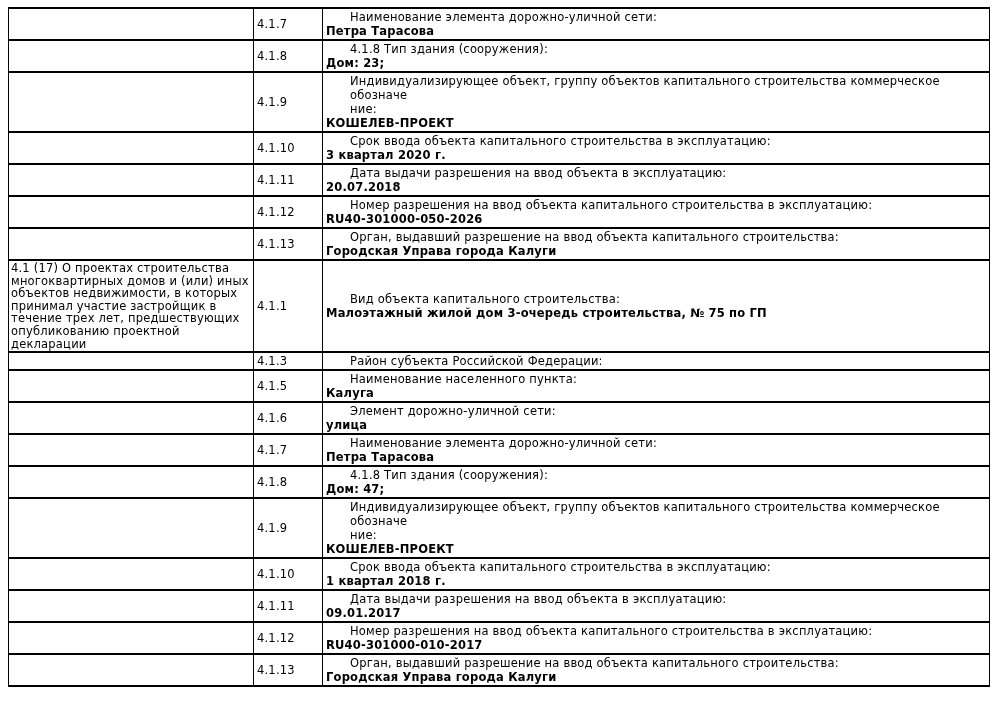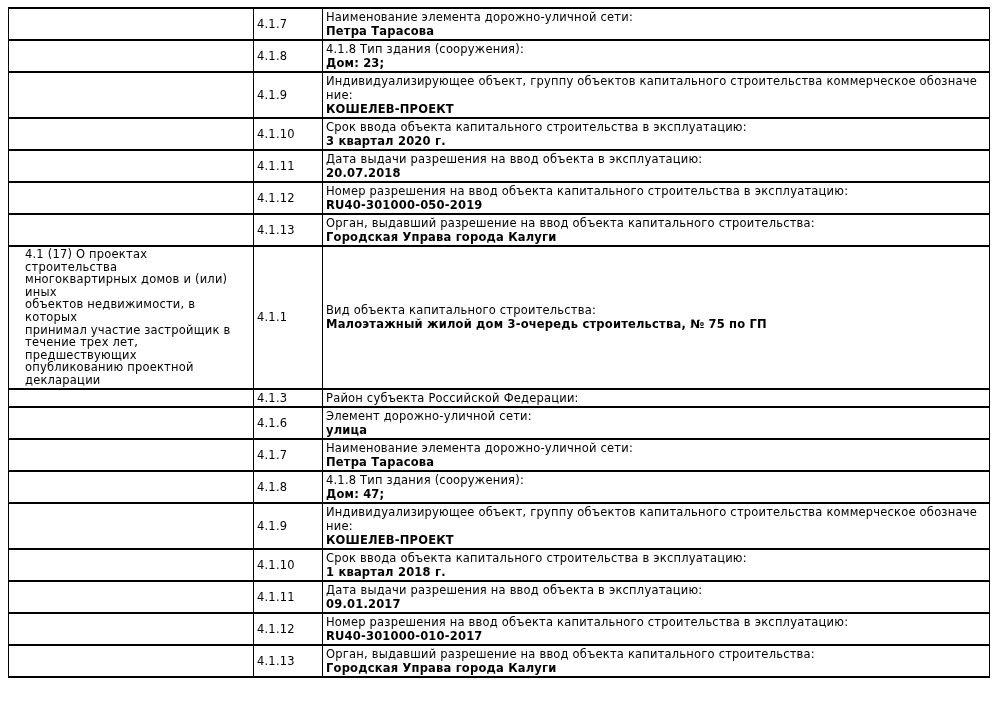--- a/index.html
+++ b/index.html
@@ -31,30 +31,31 @@
     vertical-align: top;
     overflow: hidden;
   }
   td.c1 { width: 245px; }
   td.c2 { width: 69px;  vertical-align: middle; padding-left: 3px; }
   td.c3 { width: 667px; }
   td.c3 { padding: 1px 3px; }
   .lbl {
     white-space: pre-line;
     line-height: 14px;
+    margin-left: 24px;
   }
   .val {
     line-height: 14px;
     font-weight: bold;
   }
   .val .vpfx { font-weight: bold; text-align: center; }
   td.desc {
     white-space: pre-line;
     line-height: 12.6px;
-    padding: 1px 16px;
+    padding: 1px 2px;
     vertical-align: top;
   }
   td.mid { vertical-align: middle; }
   tr.h30  { height: 30px; }
   tr.h28  { height: 28px; }
   tr.h26  { height: 26px; }
   tr.h45  { height: 45px; }
   tr.h16  { height: 16px; padding-left: 40px; }
   tr.hsec { height: 90px; }
 </style>
@@ -114,21 +115,21 @@
           <div class="lbl">Дата выдачи разрешения на ввод объекта в эксплуатацию:</div>
           <div class="val"><b>20.07.2018</b></div>
         </td>
       </tr>
 
       <tr class="h30">
         <td class="c1"></td>
         <td class="c2">4.1.12</td>
         <td class="c3">
           <div class="lbl">Номер разрешения на ввод объекта капитального строительства в эксплуатацию:</div>
-          <div class="val"><b>RU40-301000-050-2019</b></div>
+          <div class="val"><b>RU40-301000-050-2026</b></div>
         </td>
       </tr>
 
       <tr class="h28">
         <td class="c1"></td>
         <td class="c2">4.1.13</td>
         <td class="c3">
           <div class="lbl">Орган, выдавший разрешение на ввод объекта капитального строительства:</div>
           <div class="val"><b>Городская Управа города Калуги</b></div>
         </td>
@@ -152,20 +153,28 @@
 
       <tr class="h16">
         <td class="c1"></td>
         <td class="c2">4.1.3</td>
         <td class="c3">
           <div class="lbl">Район субъекта Российской Федерации:</div>
         </td>
       </tr>
 
 
+      <tr class="h30">
+        <td class="c1"></td>
+        <td class="c2">4.1.5</td>
+        <td class="c3">
+          <div class="lbl">Наименование населенного пункта:</div>
+          <div class="val"><b>Калуга</b></div>
+        </td>
+      </tr>
 
       <tr class="h30">
         <td class="c1"></td>
         <td class="c2">4.1.6</td>
         <td class="c3">
           <div class="lbl">Элемент дорожно-уличной сети:</div>
           <div class="val"><b>улица</b></div>
         </td>
       </tr>
 

